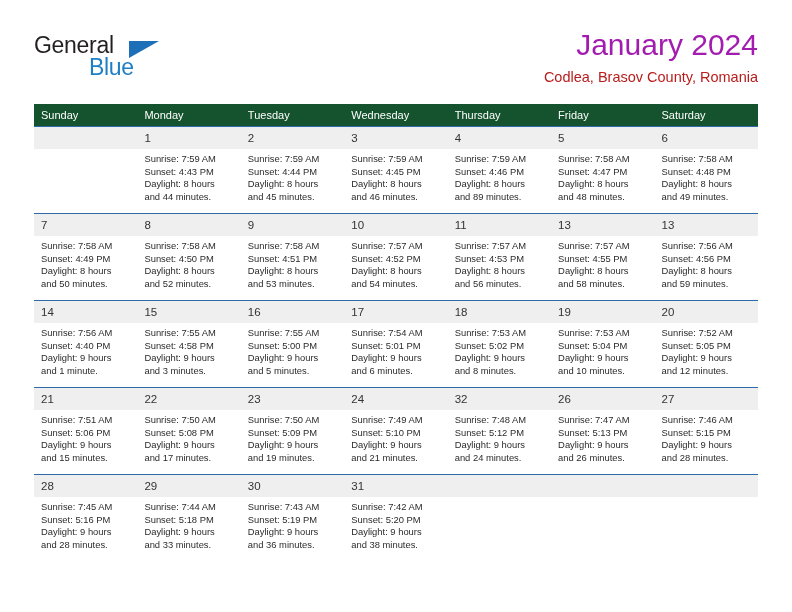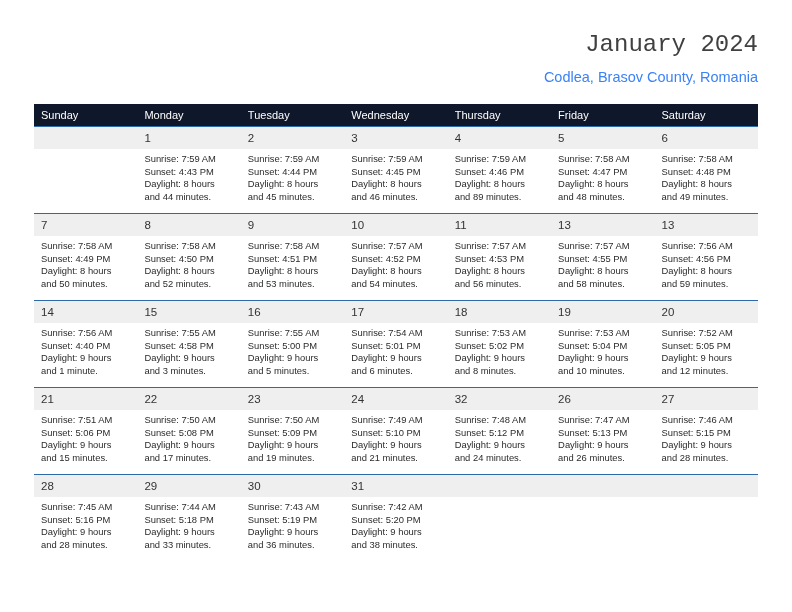--- a/index.html
+++ b/index.html
@@ -66,48 +66,47 @@
     border-bottom: 17px solid transparent;
   }
 
   .title-block {
     position: absolute;
     right: 0;
     top: 0;
     text-align: right;
   }
   .cal-title {
-    font-size: 24px;
+    font-size: 30px;
     font-weight: normal;
-    color: #404040;
+    color: #a21caf;
     line-height: 34px;
     white-space: nowrap;
-    font-family: Liberation Mono, monospace;
   }
   .cal-subtitle {
     font-size: 14.5px;
     font-weight: normal;
-    color: #3b82f6;
+    color: #b91c1c;
     line-height: 22px;
     margin-top: 4px;
     white-space: nowrap;
   }
 
   
   .calendar {
     position: absolute;
     left: 34px;
     top: 104px;
     width: 724px;
     border-collapse: collapse;
     table-layout: fixed;
   }
 
   .calendar th {
-    background: #0f172a;
+    background: #14532d;
     color: #ffffff;
     font-size: 11px;
     font-weight: normal;
     text-align: left;
     padding: 5px 0 5px 7px;
     height: 11px;
     border: none;
   }
 
   .calendar td {
@@ -148,20 +147,25 @@
     white-space: nowrap;
   }
 </style>
 </head>
 <body>
 
 <div class="page">
 
   <div class="header">
 
+    <div class="logo">
+      <span class="logo-general">General</span>
+      <span class="logo-triangle"></span>
+      <span class="logo-blue">Blue</span>
+    </div>
 
     <div class="title-block">
       <div class="cal-title">January 2024</div>
       <div class="cal-subtitle">Codlea, Brasov County, Romania</div>
     </div>
 
   </div>
 
   <table class="calendar">
     <thead>

